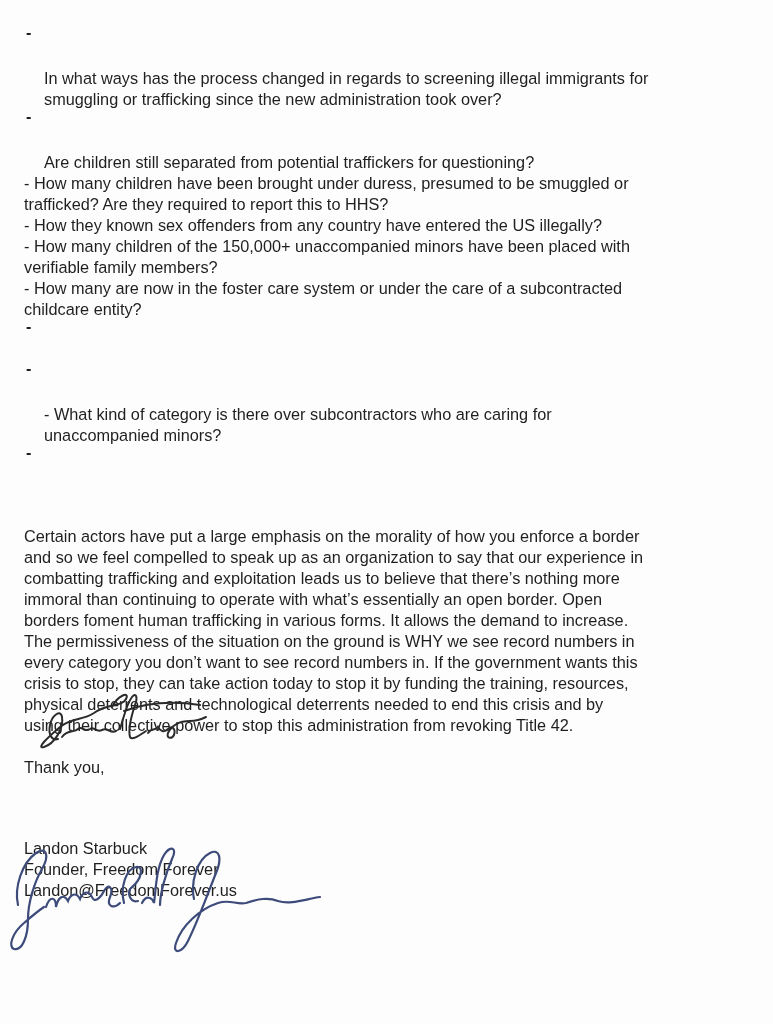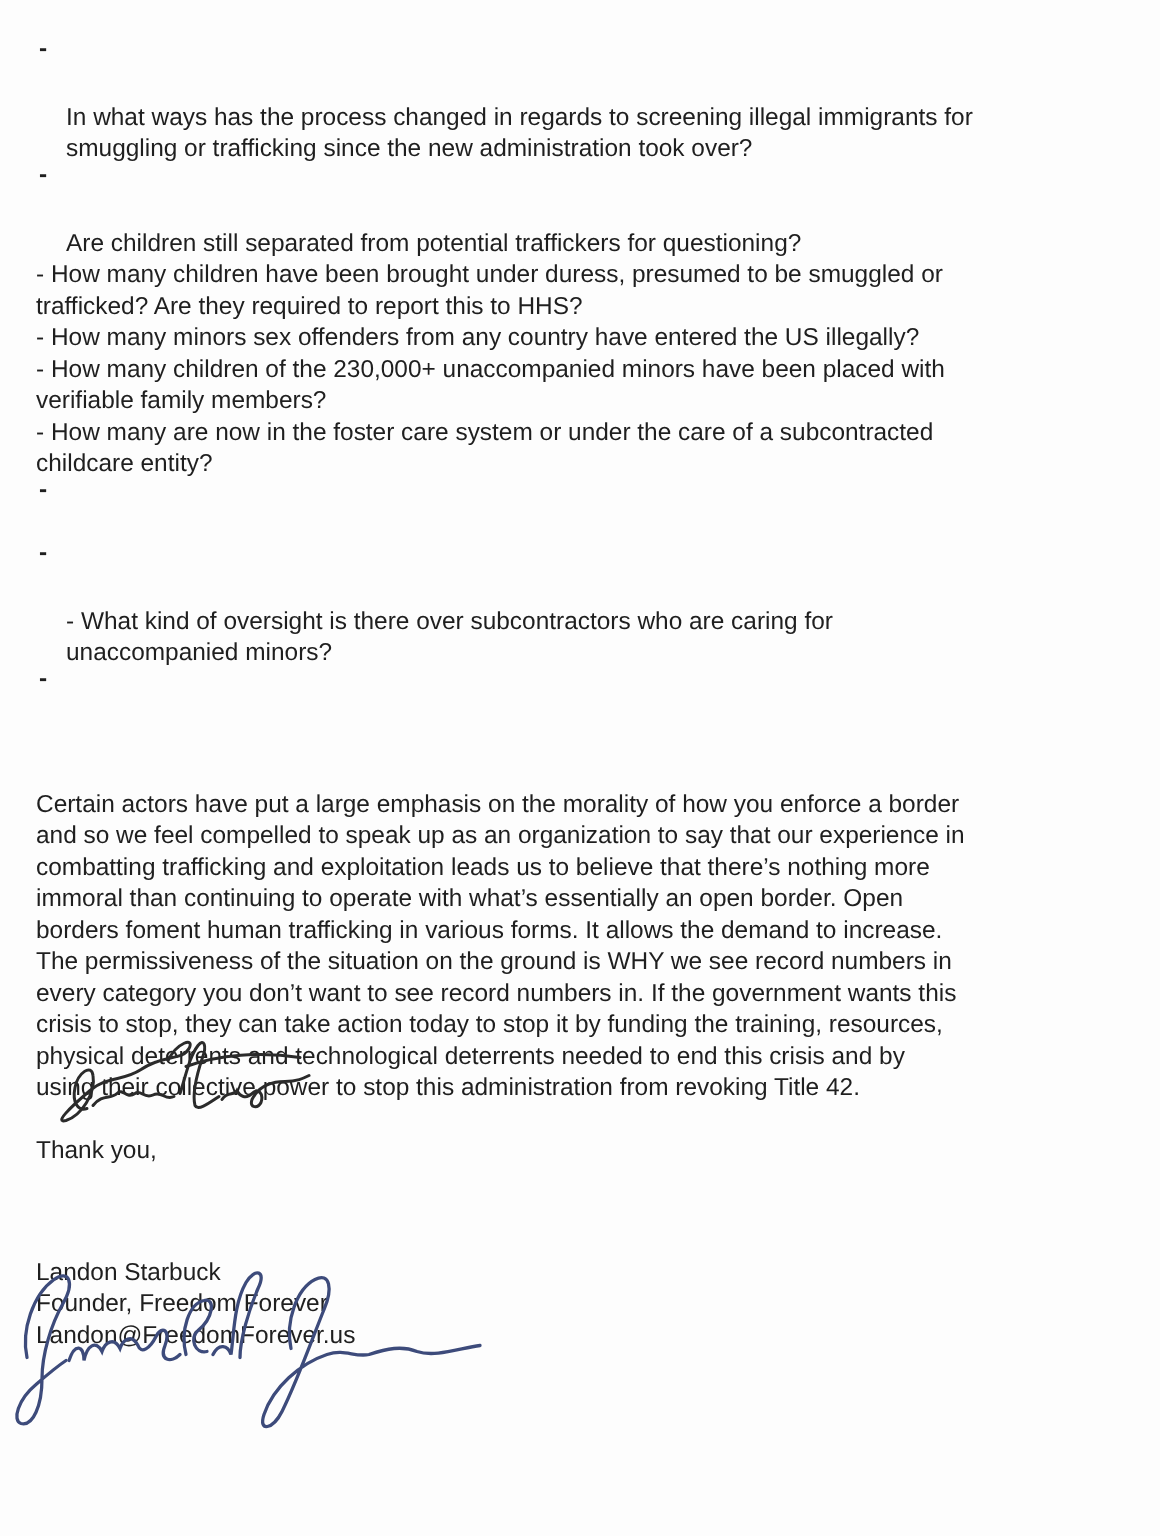--- a/index.html
+++ b/index.html
@@ -37,31 +37,31 @@
       <span class="marker">-</span>
       <span>In what ways has the process changed in regards to screening illegal immigrants for
 smuggling or trafficking since the new administration took over?</span>
     </div>
     <div class="q hanging">
       <span class="marker">-</span>
       <span>Are children still separated from potential traffickers for questioning?</span>
     </div>
     <div class="q">- How many children have been brought under duress, presumed to be smuggled or
 trafficked? Are they required to report this to HHS?</div>
-    <div class="q">- How many minors sex offenders from any country have entered the US illegally?</div>
-    <div class="q">- How many children of the 230,000+ unaccompanied minors have been placed with
+    <div class="q">- How they known sex offenders from any country have entered the US illegally?</div>
+    <div class="q">- How many children of the 150,000+ unaccompanied minors have been placed with
 verifiable family members?</div>
     <div class="q">- How many are now in the foster care system or under the care of a subcontracted
 childcare entity?</div>
     <div class="q hanging">
       <span class="marker">-</span>
     </div>
     <div class="q hanging">
       <span class="marker">-</span>
-      <span>- What kind of oversight is there over subcontractors who are caring for
+      <span>- What kind of category is there over subcontractors who are caring for
 unaccompanied minors?</span>
     </div>
     <div class="q hanging">
       <span class="marker">-</span>
     </div>
 
     <div class="paragraph">Certain actors have put a large emphasis on the morality of how you enforce a border
 and so we feel compelled to speak up as an organization to say that our experience in
 combatting trafficking and exploitation leads us to believe that there’s nothing more
 immoral than continuing to operate with what’s essentially an open border. Open

